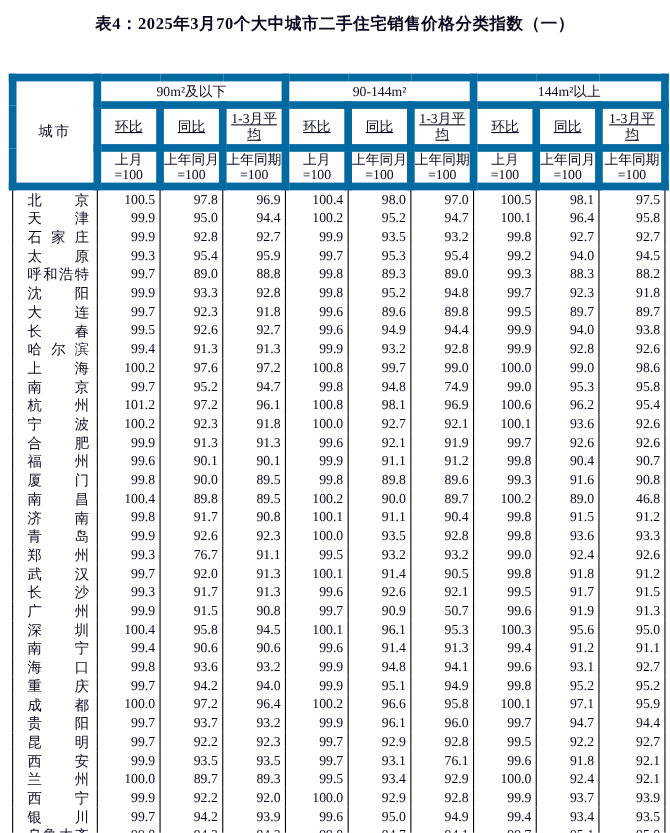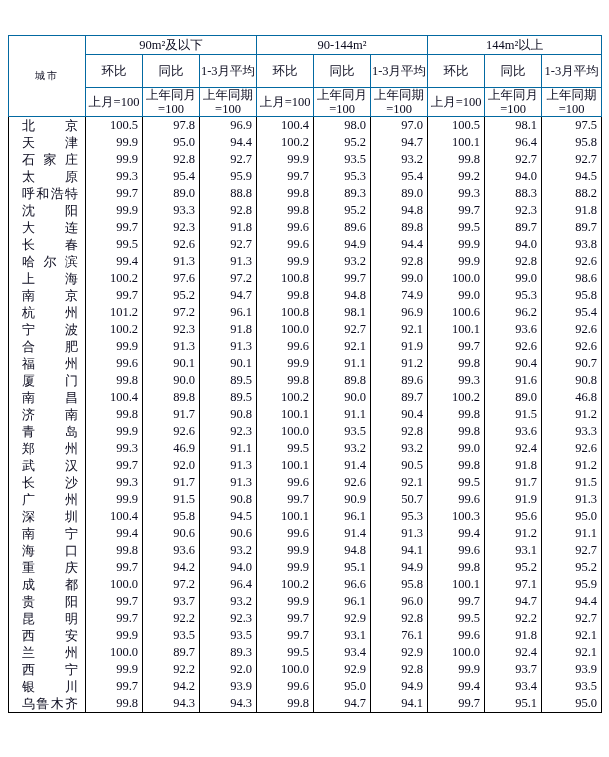--- a/index.html
+++ b/index.html
@@ -26,32 +26,32 @@
     table-layout: fixed;
     margin: 35px 0 0 8px;
     width: 593px;
     border-top: 1px solid #000;
     border-bottom: 1px solid #000;
   }
   col.c-city { width: 77px; }
   col.c-num  { width: 57px; }
   col.c-num-last { width: 60px; }
   thead th {
-    border: 1px solid #0369a1;
+    border: 7px solid #0369a1;
     font-weight: normal;
     font-size: 12.5px;
     line-height: 1.12;
     padding: 0;
     vertical-align: middle;
     text-align: center;
   }
   thead tr.r-group th { height: 18px; }
-  thead tr.r-metric th { height: 32px; }
+  thead tr.r-metric th { height: 32px; text-decoration: underline; }
   thead tr.r-base th { height: 28px; }
-  thead th.city-h { font-size: 10px; letter-spacing: 2px; }
+  thead th.city-h { font-size: 13px; letter-spacing: 2px; }
   tbody td {
     border-left: 1px solid #000;
     border-right: 1px solid #000;
     border-top: none;
     border-bottom: none;
     height: 17px;
     font-size: 12.5px;
     padding: 0;
     vertical-align: middle;
   }
@@ -62,20 +62,21 @@
     text-align: justify;
     text-align-last: justify;
     font-size: 13px;
     line-height: 17px;
   }
 </style>
 </head>
 <body>
 
 <div class="page">
+  <div class="title">表4：2025年3月70个大中城市二手住宅销售价格分类指数（一）</div>
 
   <table class="idx">
     <colgroup>
       <col class="c-city">
       <col class="c-num">
         <col class="c-num">
         <col class="c-num">
       <col class="c-num">
         <col class="c-num">
         <col class="c-num">
@@ -397,21 +398,21 @@
     <td class="num">99.8</td>
     <td class="num">93.6</td>
     <td class="num">93.3</td>
   </tr>
 
   <tr>
     <td class="city-cell">
             <span class="city">郑州</span>
           </td>
     <td class="num">99.3</td>
-    <td class="num">46.9</td>
+    <td class="num">76.7</td>
     <td class="num">91.1</td>
     <td class="num">99.5</td>
     <td class="num">93.2</td>
     <td class="num">93.2</td>
     <td class="num">99.0</td>
     <td class="num">92.4</td>
     <td class="num">92.6</td>
   </tr>
 
   <tr>

